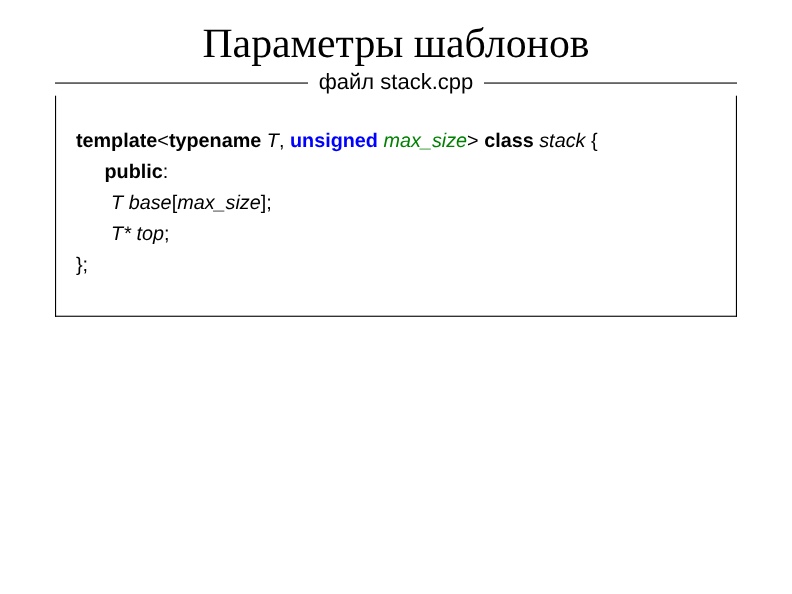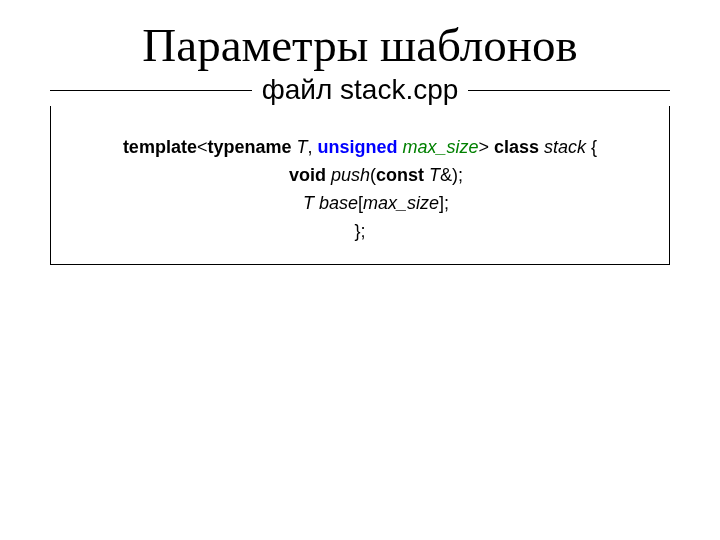--- a/index.html
+++ b/index.html
@@ -11,54 +11,53 @@
     font-family: "Times New Roman", Times, serif;
     color: #000;
   }
   .slide {
     width: 720px;
     height: 540px;
     box-sizing: border-box;
     padding: 12px 40px 20px 40px;
   }
   .title {
-    font-size: 47px;
+    font-size: 38px;
     text-align: center;
     margin: 6px 0 2px 0;
     font-weight: normal;
   }
   .caption-row {
     display: flex;
     align-items: center;
     width: 620px;
     margin: 0 auto;
   }
   .caption-line {
     flex: 1;
     border-bottom: 1px solid #000;
     height: 0;
   }
   .caption-text {
     font-family: Arial, Helvetica, sans-serif;
-    font-size: 28px;
+    font-size: 20px;
     padding: 0 10px;
     white-space: nowrap;
     text-align: right;
   }
   .code-box {
     width: 620px;
     margin: 0 auto;
     border: 1px solid #000;
     border-top: none;
     box-sizing: border-box;
-    padding: 28px 18px 18px 18px;
+    padding: 28px 18px 33px 18px;
     font-family: Arial, Helvetica, sans-serif;
     font-size: 18px;
     line-height: 1.55;
-    text-align: center;
   }
   .ind1 { padding-left: 26px; }
   .ind2 { padding-left: 32px; }
   .b { font-weight: bold; }
   .i { font-style: italic; }
   .blue { color: #0000ff; }
   .green { color: #008000; }
 </style>
 </head>
 <body>
@@ -68,25 +67,26 @@
 
   <div class="caption-row">
     <div class="caption-line"></div>
     <div class="caption-text">файл stack.cpp</div>
     <div class="caption-line"></div>
   </div>
 
   <div class="code-box">
     <div><span class="b">template</span><span>&lt;</span><span class="b">typename</span><span class="i"> T</span><span>, </span><span class="b blue">unsigned</span><span class="i green"> max_size</span><span>&gt; </span><span class="b">class</span><span class="i"> stack</span><span> {</span></div>
 
+    <div class="ind1"><span class="b">public</span><span>:</span></div>
 
 
-    <div class="ind2"><span class="b">void</span><span class="i"> push</span><span>(</span><span class="b">const</span><span class="i"> T</span><span>&amp;);</span></div>
 
 
 
 
     <div class="ind2"><span class="i">T  base</span><span>[</span><span class="i">max_size</span><span>];</span></div>
 
+    <div class="ind2"><span class="i">T* top</span><span>;</span></div>
 
     <div>};</div>
   </div>
 </div>
 
 </body></html>

